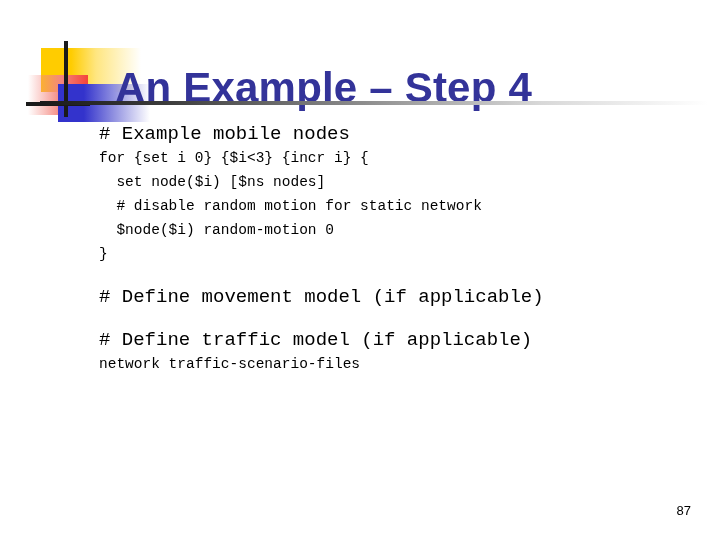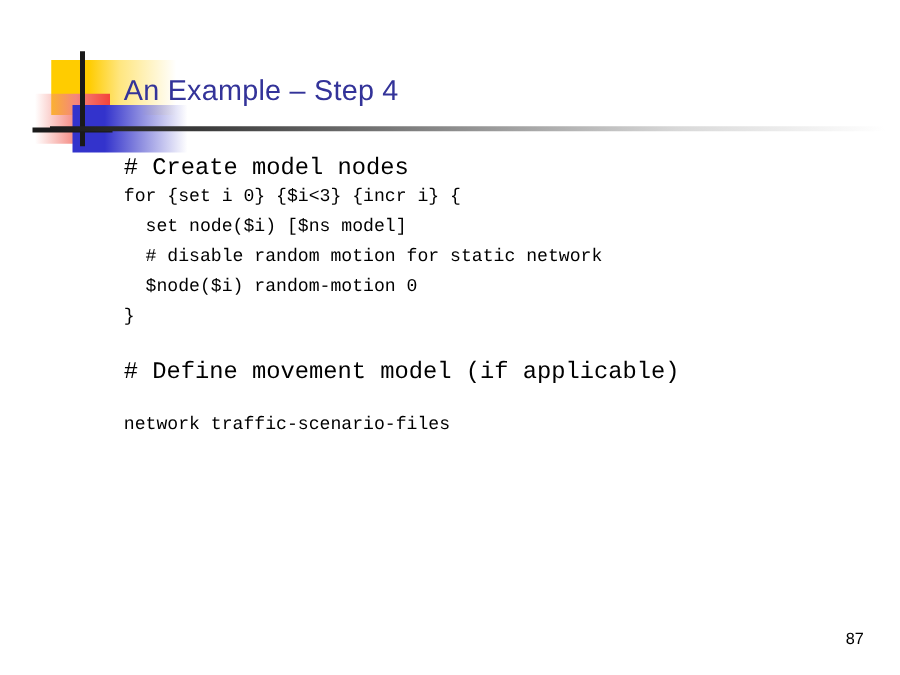--- a/index.html
+++ b/index.html
@@ -76,28 +76,28 @@
     width: 64px;
     height: 4px;
     background: #1a1a1a;
   }
 
   
   #page-title {
     position: absolute;
     left: 99px;
     top: 50px;
-    font-size: 23px;
+    font-size: 42px;
     line-height: 44px;
     color: #333399;
     font-family: "Liberation Sans", sans-serif;
-    font-weight: normal;
+    font-weight: bold;
     letter-spacing: 0.2px;
     white-space: nowrap;
-    margin: 0;
+    margin: 16px;
   }
 
   
   #title-rule {
     position: absolute;
     left: 40px;
     top: 101px;
     width: 668px;
     height: 4px;
     background: linear-gradient(to right, #1a1a1a 0%, #3a3a3a 18%, #8c8c8c 48%, #d8d8d8 75%, #ffffff 100%);
@@ -157,37 +157,38 @@
     <div class="rule-v"></div>
     <div class="rule-h-short"></div>
   </div>
 
   <h1 id="page-title">An Example – Step 4</h1>
   <div id="title-rule"></div>
 
   <div id="code-body">
 
     <div>
-      <div class="code-line cmt"># Create model nodes</div>
+      <div class="code-line cmt"># Example mobile nodes</div>
       <div class="code-line cod">for {set i 0} {$i&lt;3} {incr i} {</div>
-      <div class="code-line cod">  set node($i) [$ns model]</div>
+      <div class="code-line cod">  set node($i) [$ns nodes]</div>
       <div class="code-line cod" style="font-weight: normal;">  # disable random motion for static network</div>
       <div class="code-line cod">  $node($i) random-motion 0</div>
       <div class="code-line cod">}</div>
     </div>
 
     <div class="blk-gap"></div>
 
     <div>
       <div class="code-line cmt"># Define movement model (if applicable)</div>
     </div>
 
     <div class="blk-gap"></div>
 
     <div>
+      <div class="code-line cmt"># Define traffic model (if applicable)</div>
       <div class="code-line cod">network traffic-scenario-files</div>
     </div>
 
   </div>
 
   <div id="page-number">87</div>
 
 </div>
 
 </body></html>

